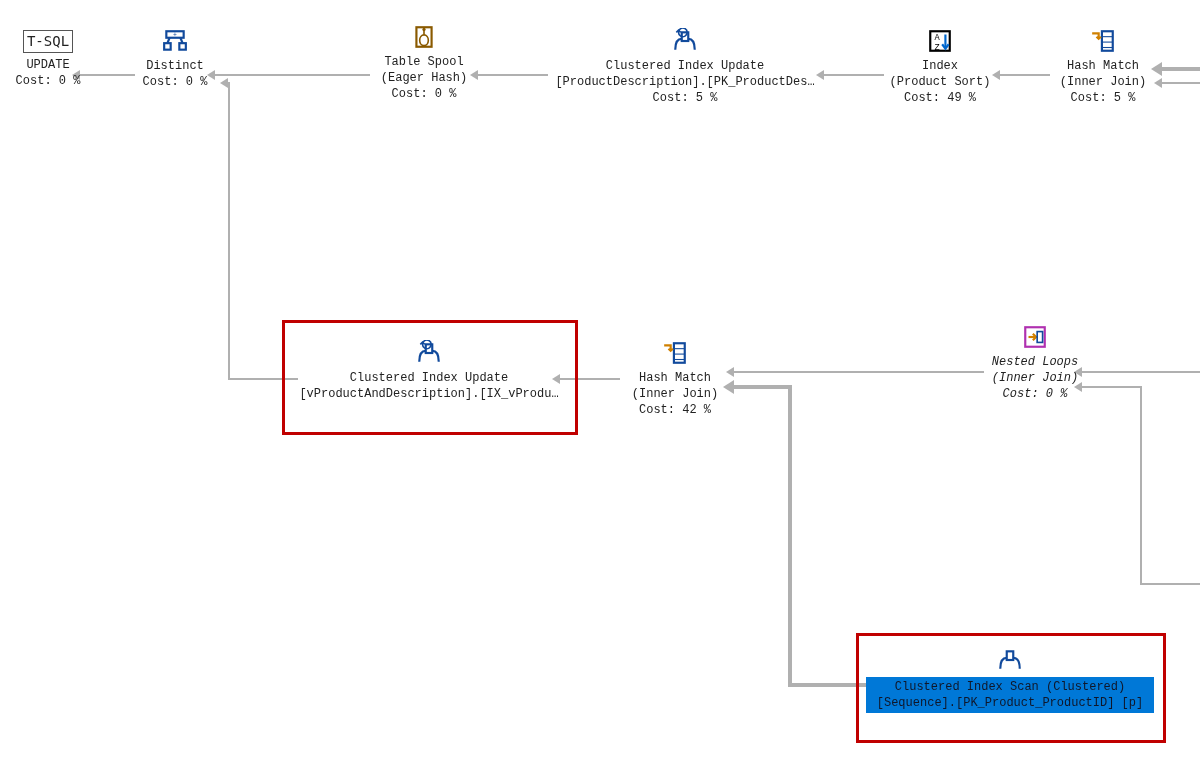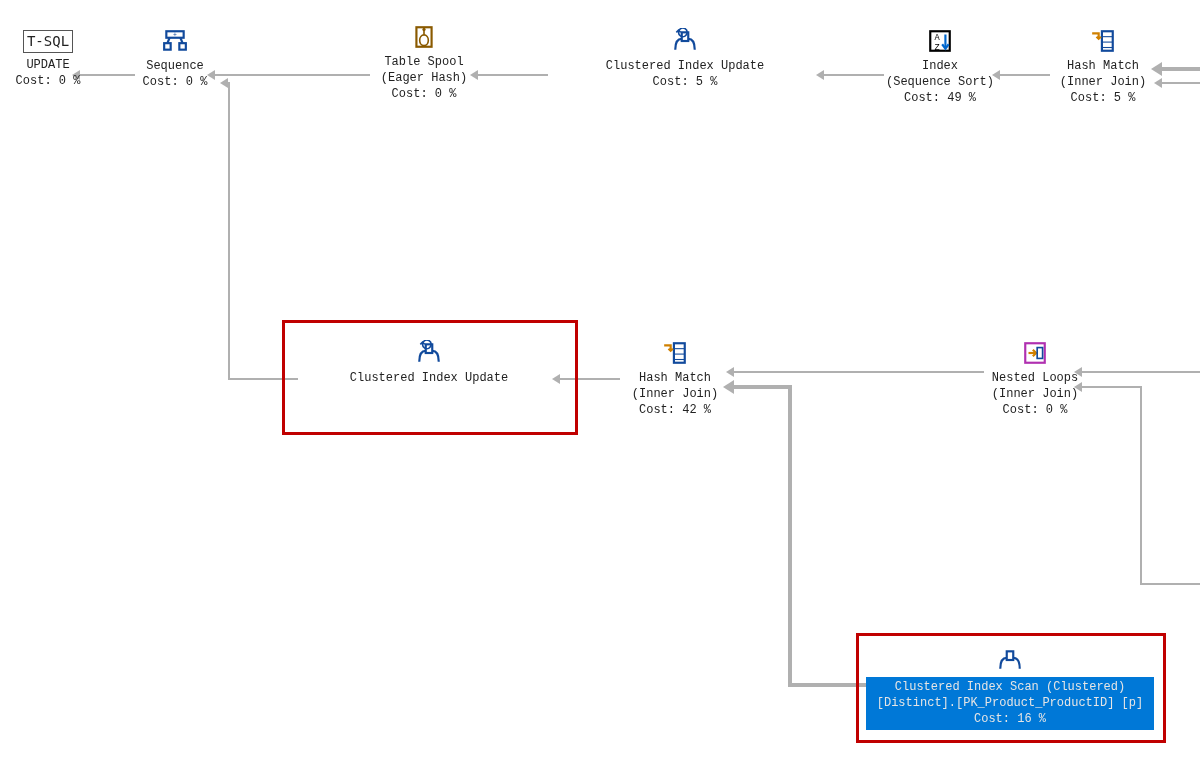--- a/index.html
+++ b/index.html
@@ -33,21 +33,21 @@
     display: block;
   }
   .redbox {
     position: absolute;
     border: 3px solid #c00000;
     box-sizing: border-box;
     pointer-events: none;
   }
   .selected {
     background: #0078d7;
-    color: #e5e5e5;
+    color: #0f172a;
     padding: 2px 8px;
     text-align: center;
   }
   
   .arrow {
     position: absolute;
     background: #b0b0b0;
   }
   .arrow.h { height: 2px; }
   .arrow.h.thick { height:4px; }
@@ -129,21 +129,21 @@
     <div class="icon">
       <svg class="ic" viewBox="0 0 24 24">
           <rect x="4" y="3" width="16" height="6" fill="none" stroke="#114a9c" stroke-width="2"></rect>
           <rect x="2" y="14" width="6" height="6" fill="none" stroke="#114a9c" stroke-width="2"></rect>
           <rect x="16" y="14" width="6" height="6" fill="none" stroke="#114a9c" stroke-width="2"></rect>
           <line x1="7" y1="9" x2="5" y2="14" stroke="#114a9c" stroke-width="2"></line>
           <line x1="17" y1="9" x2="19" y2="14" stroke="#114a9c" stroke-width="2"></line>
           <text x="12" y="8" text-anchor="middle" font-size="6" fill="#114a9c">+</text>
         </svg>
     </div>
-    <span class="txt">Sequence</span>
+    <span class="txt">Distinct</span>
     <span class="txt">Cost: 0 %</span>
   </div>
 
   <div class="node" style="left:368px; top:24px; width:112px;">
     <div class="icon">
       <svg class="ic" viewBox="0 0 24 24">
           <rect x="5" y="3" width="14" height="18" fill="none" stroke="#8a5a00" stroke-width="2"></rect>
           <ellipse cx="12" cy="15" rx="4" ry="5" fill="none" stroke="#8a5a00" stroke-width="1.5"></ellipse>
           <line x1="12" y1="10" x2="12" y2="5" stroke="#8a5a00" stroke-width="1.5"></line>
           <circle cx="12" cy="5" r="1.5" fill="#8a5a00"></circle>
@@ -158,35 +158,36 @@
     <div class="icon">
       <svg class="ic" viewBox="0 0 24 24">
           <path d="M3 20 Q3 10 9 10" fill="none" stroke="#114a9c" stroke-width="2"></path>
           <path d="M21 20 Q21 10 15 10" fill="none" stroke="#114a9c" stroke-width="2"></path>
           <rect x="9" y="4" width="6" height="8" fill="none" stroke="#114a9c" stroke-width="2"></rect>
           <path d="M6 4 a4 4 0 1 1 0 0.01" fill="none" stroke="#114a9c" stroke-width="1.5"></path>
           <polyline points="4,4 6,2 8,4" fill="none" stroke="#114a9c" stroke-width="1.5"></polyline>
         </svg>
     </div>
     <span class="txt">Clustered Index Update</span>
+    <span class="txt">[ProductDescription].[PK_ProductDes…</span>
     <span class="txt">Cost: 5 %</span>
   </div>
 
   <div class="node" style="left:880px; top:28px; width:120px;">
     <div class="icon">
       <svg class="ic" viewBox="0 0 24 24">
           <rect x="3" y="3" width="18" height="18" fill="none" stroke="#000" stroke-width="2"></rect>
           <text x="7" y="11" font-size="8" fill="#000">A</text>
           <text x="7" y="20" font-size="8" fill="#000">Z</text>
           <line x1="17" y1="6" x2="17" y2="18" stroke="#0066cc" stroke-width="2"></line>
           <polyline points="14,15 17,19 20,15" fill="none" stroke="#0066cc" stroke-width="2"></polyline>
         </svg>
     </div>
     <span class="txt">Index</span>
-    <span class="txt">(Sequence Sort)</span>
+    <span class="txt">(Product Sort)</span>
     <span class="txt">Cost: 49 %</span>
   </div>
 
   <div class="node" style="left:1048px; top:28px; width:110px;">
     <div class="icon">
       <svg class="ic" viewBox="0 0 24 24">
           <rect x="11" y="3" width="10" height="18" fill="none" stroke="#114a9c" stroke-width="2"></rect>
           <line x1="11" y1="8" x2="21" y2="8" stroke="#114a9c"></line>
           <line x1="11" y1="13" x2="21" y2="13" stroke="#114a9c"></line>
           <line x1="11" y1="18" x2="21" y2="18" stroke="#114a9c"></line>
@@ -203,39 +204,40 @@
     <div class="icon">
       <svg class="ic" viewBox="0 0 24 24">
           <path d="M3 20 Q3 10 9 10" fill="none" stroke="#114a9c" stroke-width="2"></path>
           <path d="M21 20 Q21 10 15 10" fill="none" stroke="#114a9c" stroke-width="2"></path>
           <rect x="9" y="4" width="6" height="8" fill="none" stroke="#114a9c" stroke-width="2"></rect>
           <path d="M6 4 a4 4 0 1 1 0 0.01" fill="none" stroke="#114a9c" stroke-width="1.5"></path>
           <polyline points="4,4 6,2 8,4" fill="none" stroke="#114a9c" stroke-width="1.5"></polyline>
         </svg>
     </div>
     <span class="txt">Clustered Index Update</span>
+    <span class="txt">[vProductAndDescription].[IX_vProdu…</span>
   </div>
 
   <div class="node" style="left:620px; top:340px; width:110px;">
     <div class="icon">
       <svg class="ic" viewBox="0 0 24 24">
           <rect x="11" y="3" width="10" height="18" fill="none" stroke="#114a9c" stroke-width="2"></rect>
           <line x1="11" y1="8" x2="21" y2="8" stroke="#114a9c"></line>
           <line x1="11" y1="13" x2="21" y2="13" stroke="#114a9c"></line>
           <line x1="11" y1="18" x2="21" y2="18" stroke="#114a9c"></line>
           <polyline points="2,5 8,5 8,10" fill="none" stroke="#d08000" stroke-width="2"></polyline>
           <polyline points="6,8 8,10 10,8" fill="none" stroke="#d08000" stroke-width="2"></polyline>
         </svg>
     </div>
     <span class="txt">Hash Match</span>
     <span class="txt">(Inner Join)</span>
     <span class="txt">Cost: 42 %</span>
   </div>
 
-  <div class="node" style="left:980px; top:340px; width:110px;">
+  <div class="node" style="left:980px; top:324px; width:110px;font-style:italic;">
     <div class="icon">
       <svg class="ic" viewBox="0 0 24 24">
           <rect x="3" y="3" width="18" height="18" fill="none" stroke="#b030b0" stroke-width="2"></rect>
           <polyline points="6,12 12,12" fill="none" stroke="#d08000" stroke-width="2"></polyline>
           <polyline points="10,9 13,12 10,15" fill="none" stroke="#d08000" stroke-width="2"></polyline>
           <rect x="14" y="7" width="5" height="10" fill="none" stroke="#114a9c" stroke-width="1.5"></rect>
         </svg>
     </div>
     <span class="txt">Nested Loops</span>
     <span class="txt">(Inner Join)</span>
@@ -245,21 +247,20 @@
   <div class="node" style="left:866px; top:647px; width:288px;">
     <div class="icon">
       <svg class="ic" viewBox="0 0 24 24">
           <path d="M3 20 Q3 10 9 10" fill="none" stroke="#114a9c" stroke-width="2"></path>
           <path d="M21 20 Q21 10 15 10" fill="none" stroke="#114a9c" stroke-width="2"></path>
           <rect x="9" y="4" width="6" height="8" fill="none" stroke="#114a9c" stroke-width="2"></rect>
         </svg>
     </div>
     <div class="selected">
       <span class="txt">Clustered Index Scan (Clustered)</span>
-      <span class="txt">[Distinct].[PK_Product_ProductID] [p]</span>
-      <span class="txt">Cost: 16 %</span>
+      <span class="txt">[Sequence].[PK_Product_ProductID] [p]</span>
     </div>
   </div>
 
   <div class="redbox" style="left:282px; top:320px; width:296px; height:115px;"></div>
   <div class="redbox" style="left:856px; top:633px; width:310px; height:110px;"></div>
 
 </div>
 
 </body></html>

